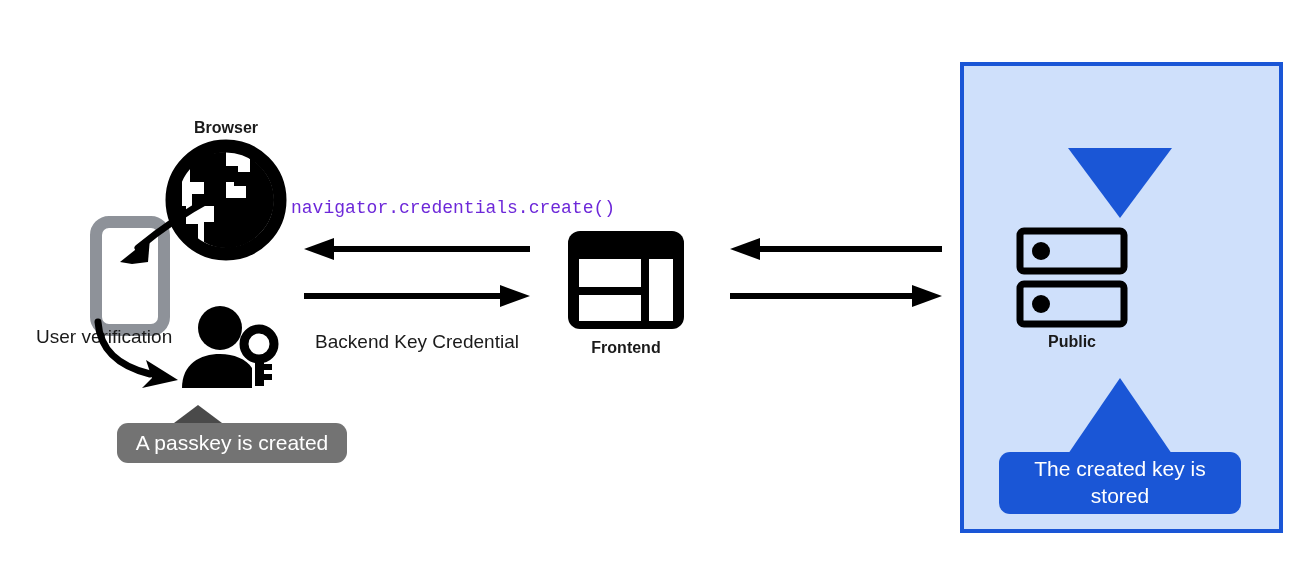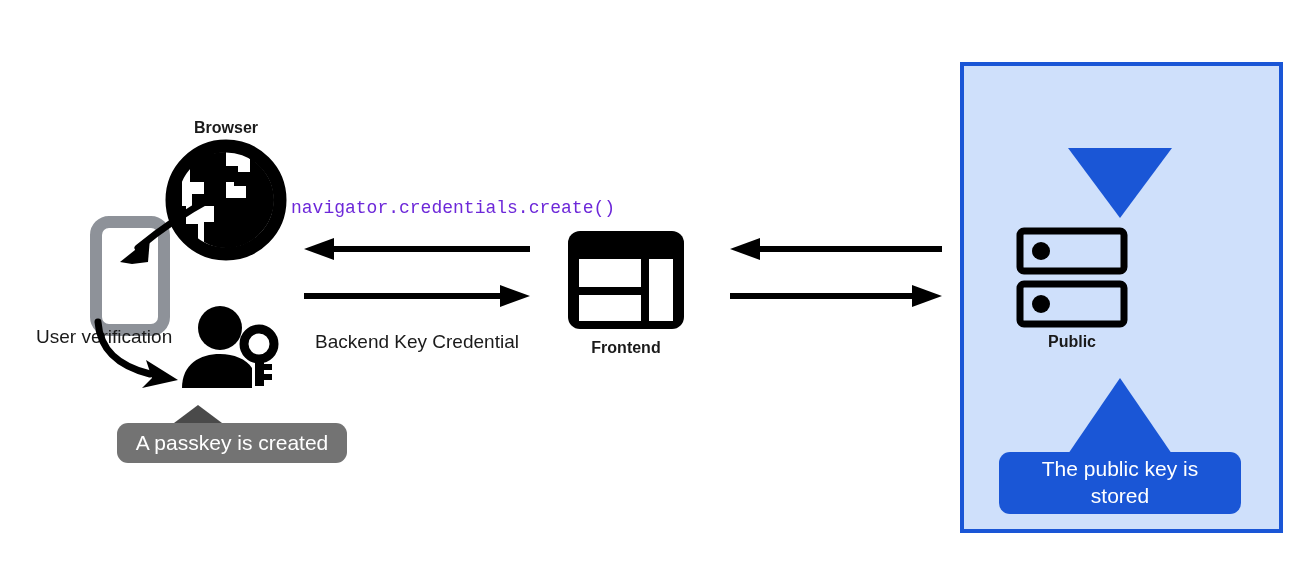--- a/index.html
+++ b/index.html
@@ -94,21 +94,21 @@
     <circle cx="24" cy="76" r="9" fill="#000000"></circle>
   </svg>
 
   <div class="abs label-bold" style="left:1017px; top:333px; width:110px;">Public</div>
 
   <svg class="abs" style="left:1068px; top:378px;" width="104" height="76">
     <polygon points="52,0 104,76 0,76" fill="#1a56d6"></polygon>
   </svg>
 
   <div class="bubble bubble-blue" style="left:999px; top:452px; width:242px; height:62px;">
-    <span>The public key is stored</span>
+    <span>The created key is stored</span>
   </div>
 
   <svg class="abs" style="left:568px; top:231px;" width="116" height="98">
     <rect x="0" y="0" width="116" height="98" rx="12" ry="12" fill="#000000"></rect>
     <rect x="11" y="28" width="62" height="28" fill="#ffffff"></rect>
     <rect x="11" y="64" width="62" height="26" fill="#ffffff"></rect>
     <rect x="81" y="28" width="24" height="62" fill="#ffffff"></rect>
   </svg>
   <div class="abs label-bold" style="left:566px; top:339px; width:120px;">Frontend</div>
 

